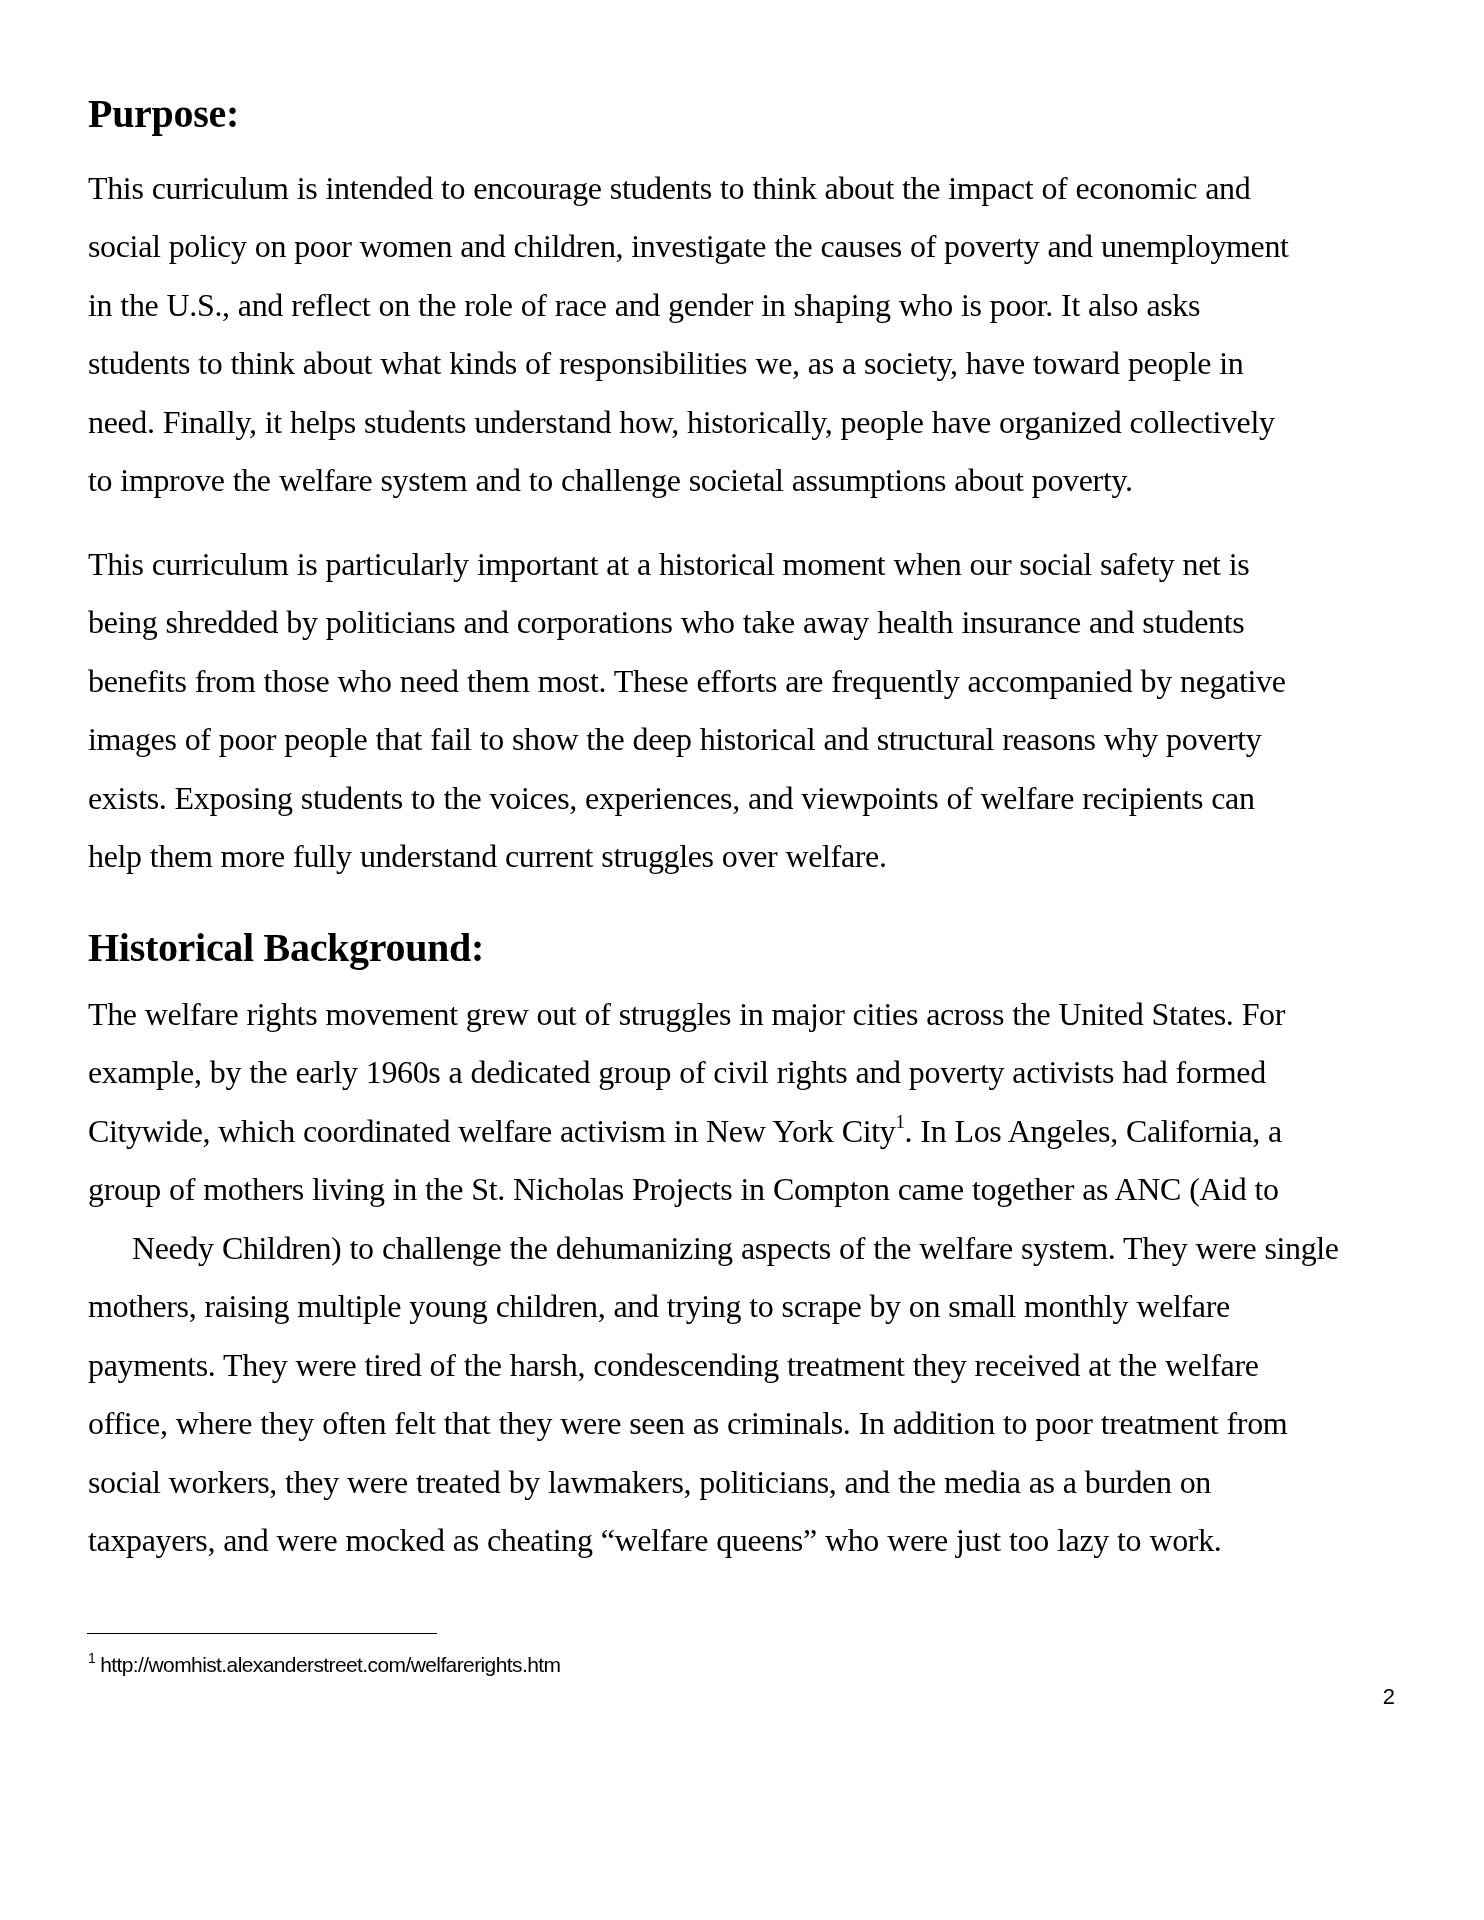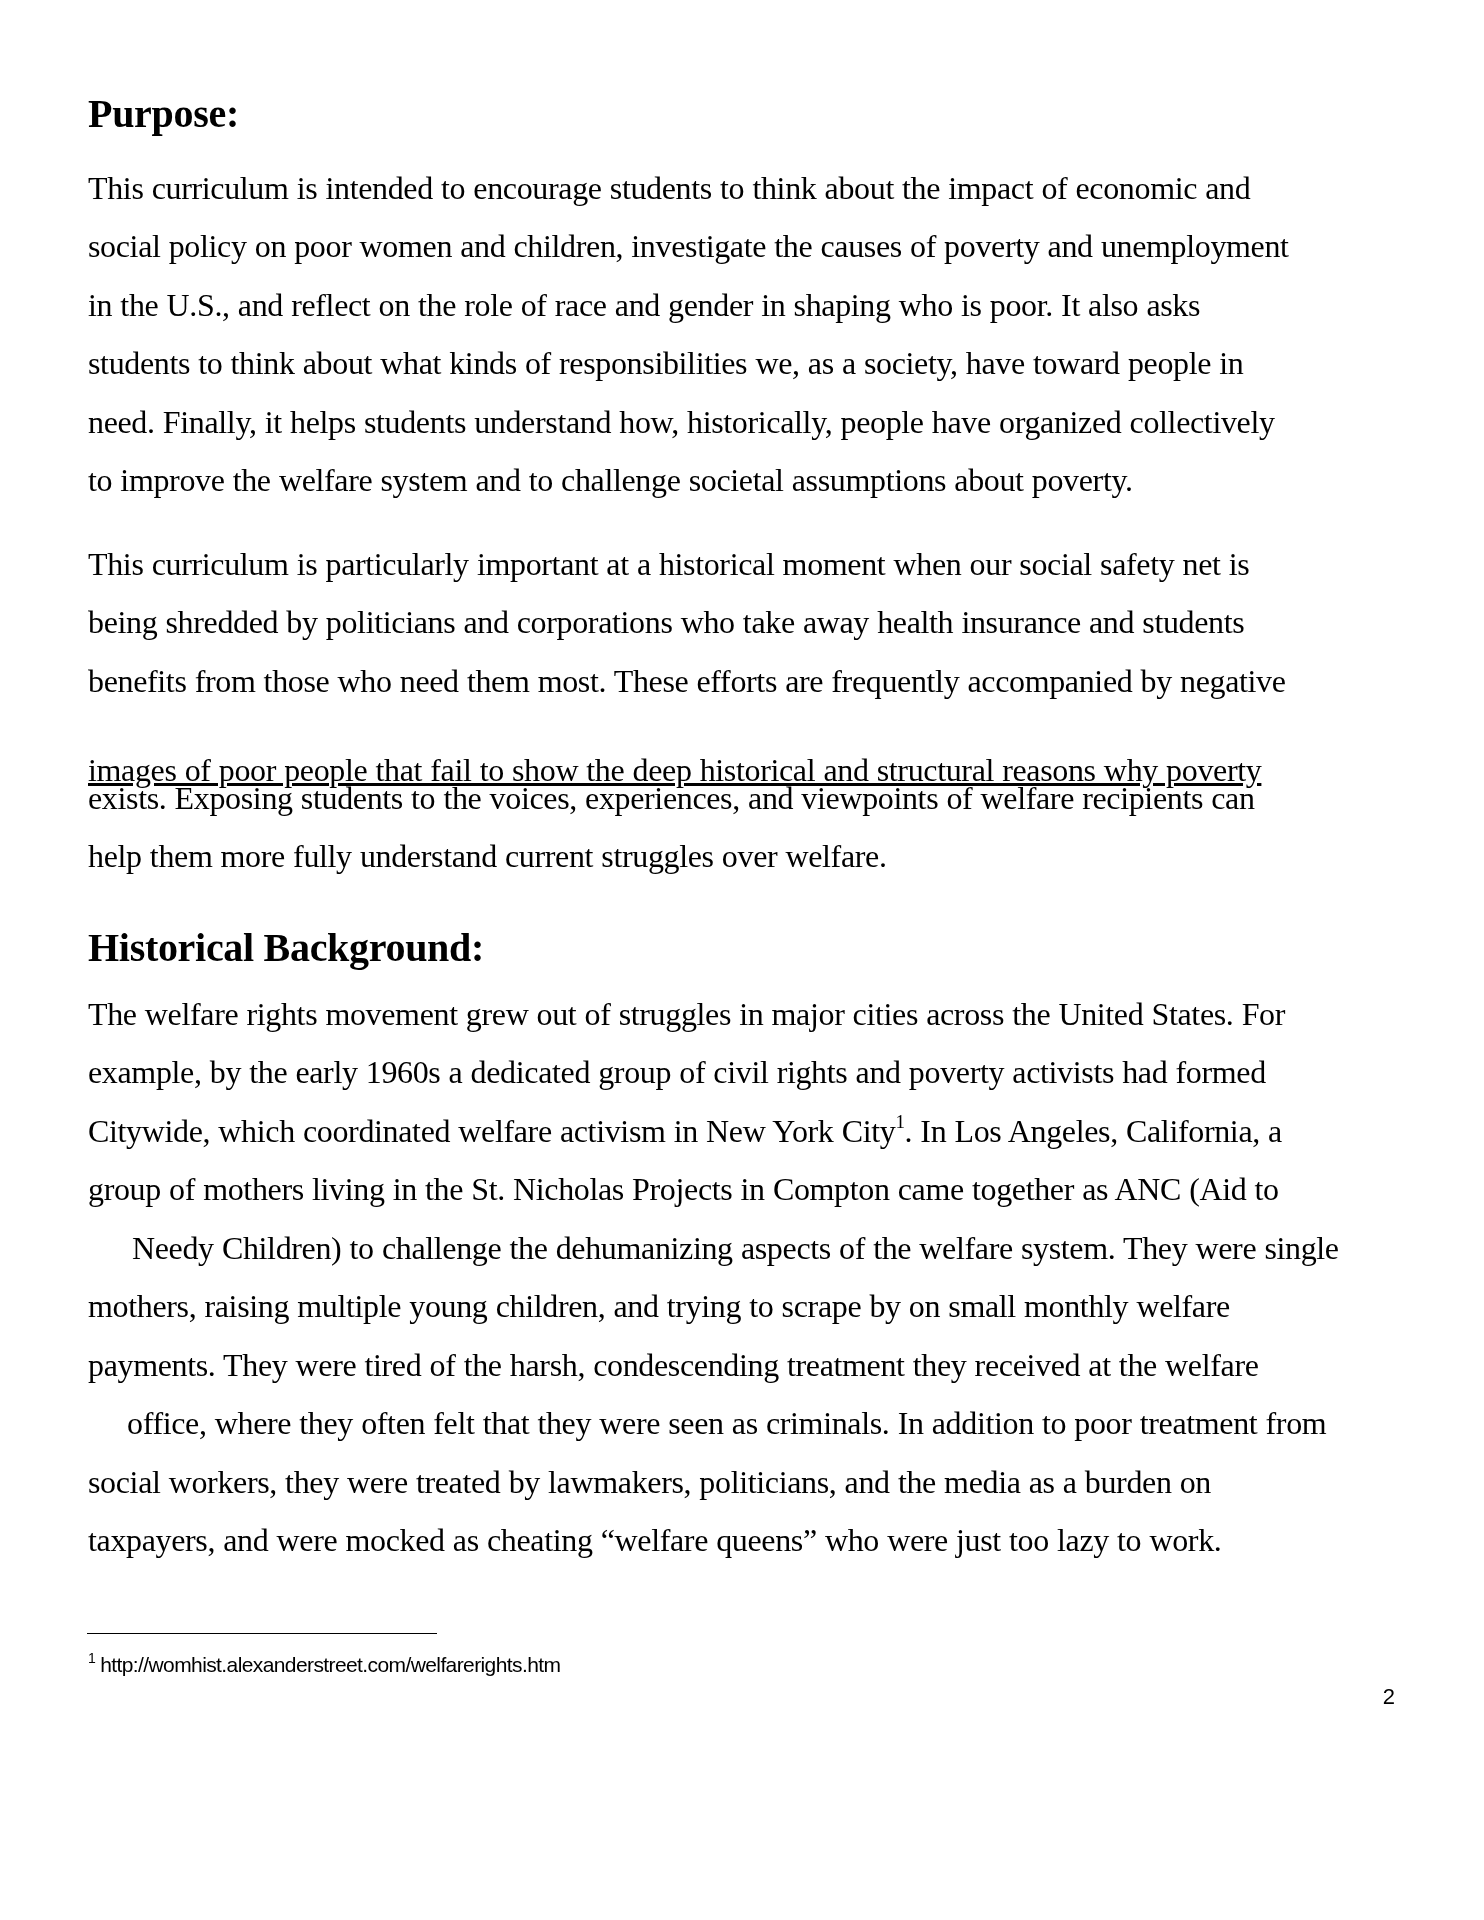--- a/index.html
+++ b/index.html
@@ -95,36 +95,36 @@
     <div class="line" style="top:289px;">in the U.S., and reflect on the role of race and gender in shaping who is poor. It also asks</div>
     <div class="line" style="top:347px;text-align:right;">students to think about what kinds of responsibilities we, as a society, have toward people in</div>
     <div class="line" style="top:406px;">need. Finally, it helps students understand how, historically, people have organized collectively</div>
     <div class="line" style="top:464px;">to improve the welfare system and to challenge societal assumptions about poverty.</div>
   </div>
 
   <div>
     <div class="line" style="top:548px;">This curriculum is particularly important at a historical moment when our social safety net is</div>
     <div class="line" style="top:606px;">being shredded by politicians and corporations who take away health insurance and students</div>
     <div class="line" style="top:665px;">benefits from those who need them most. These efforts are frequently accompanied by negative</div>
-    <div class="line" style="top:754px;text-decoration:underline;">images of poor people that fail to show the deep historical and structural reasons why poverty</div>
+    <div class="line" style="top:723px;">images of poor people that fail to show the deep historical and structural reasons why poverty</div>
     <div class="line" style="top:782px;">exists. Exposing students to the voices, experiences, and viewpoints of welfare recipients can</div>
     <div class="line" style="top:840px;">help them more fully understand current struggles over welfare.</div>
   </div>
 
   <h2 class="heading" style="top:928px;">Historical Background:</h2>
 
   <div>
     <div class="line" style="top:998px;">The welfare rights movement grew out of struggles in major cities across the United States. For</div>
     <div class="line" style="top:1056px;">example, by the early 1960s a dedicated group of civil rights and poverty activists had formed</div>
     <div class="line" style="top:1115px;"><span>Citywide, which coordinated welfare activism in New York City</span><sup>1</sup><span>. In Los Angeles, California, a</span></div>
     <div class="line" style="top:1173px;">group of mothers living in the St. Nicholas Projects in Compton came together as ANC (Aid to</div>
     <div class="line" style="top:1232px;margin-left:44px;">Needy Children) to challenge the dehumanizing aspects of the welfare system. They were single</div>
     <div class="line" style="top:1290px;">mothers, raising multiple young children, and trying to scrape by on small monthly welfare</div>
     <div class="line" style="top:1349px;text-align:center;">payments. They were tired of the harsh, condescending treatment they received at the welfare</div>
-    <div class="line" style="top:1407px;margin-left:39px;">office, where they often felt that they were seen as criminals. In addition to poor treatment from</div>
+    <div class="line" style="top:1407px;">office, where they often felt that they were seen as criminals. In addition to poor treatment from</div>
     <div class="line" style="top:1466px;">social workers, they were treated by lawmakers, politicians, and the media as a burden on</div>
     <div class="line" style="top:1524px;">taxpayers, and were mocked as cheating “welfare queens” who were just too lazy to work.</div>
   </div>
 
   <div class="fn-rule"></div>
 
   <div class="footnote">
     <span class="fn-mark">1</span><span>http://womhist.alexanderstreet.com/welfarerights.htm</span>
   </div>
 

